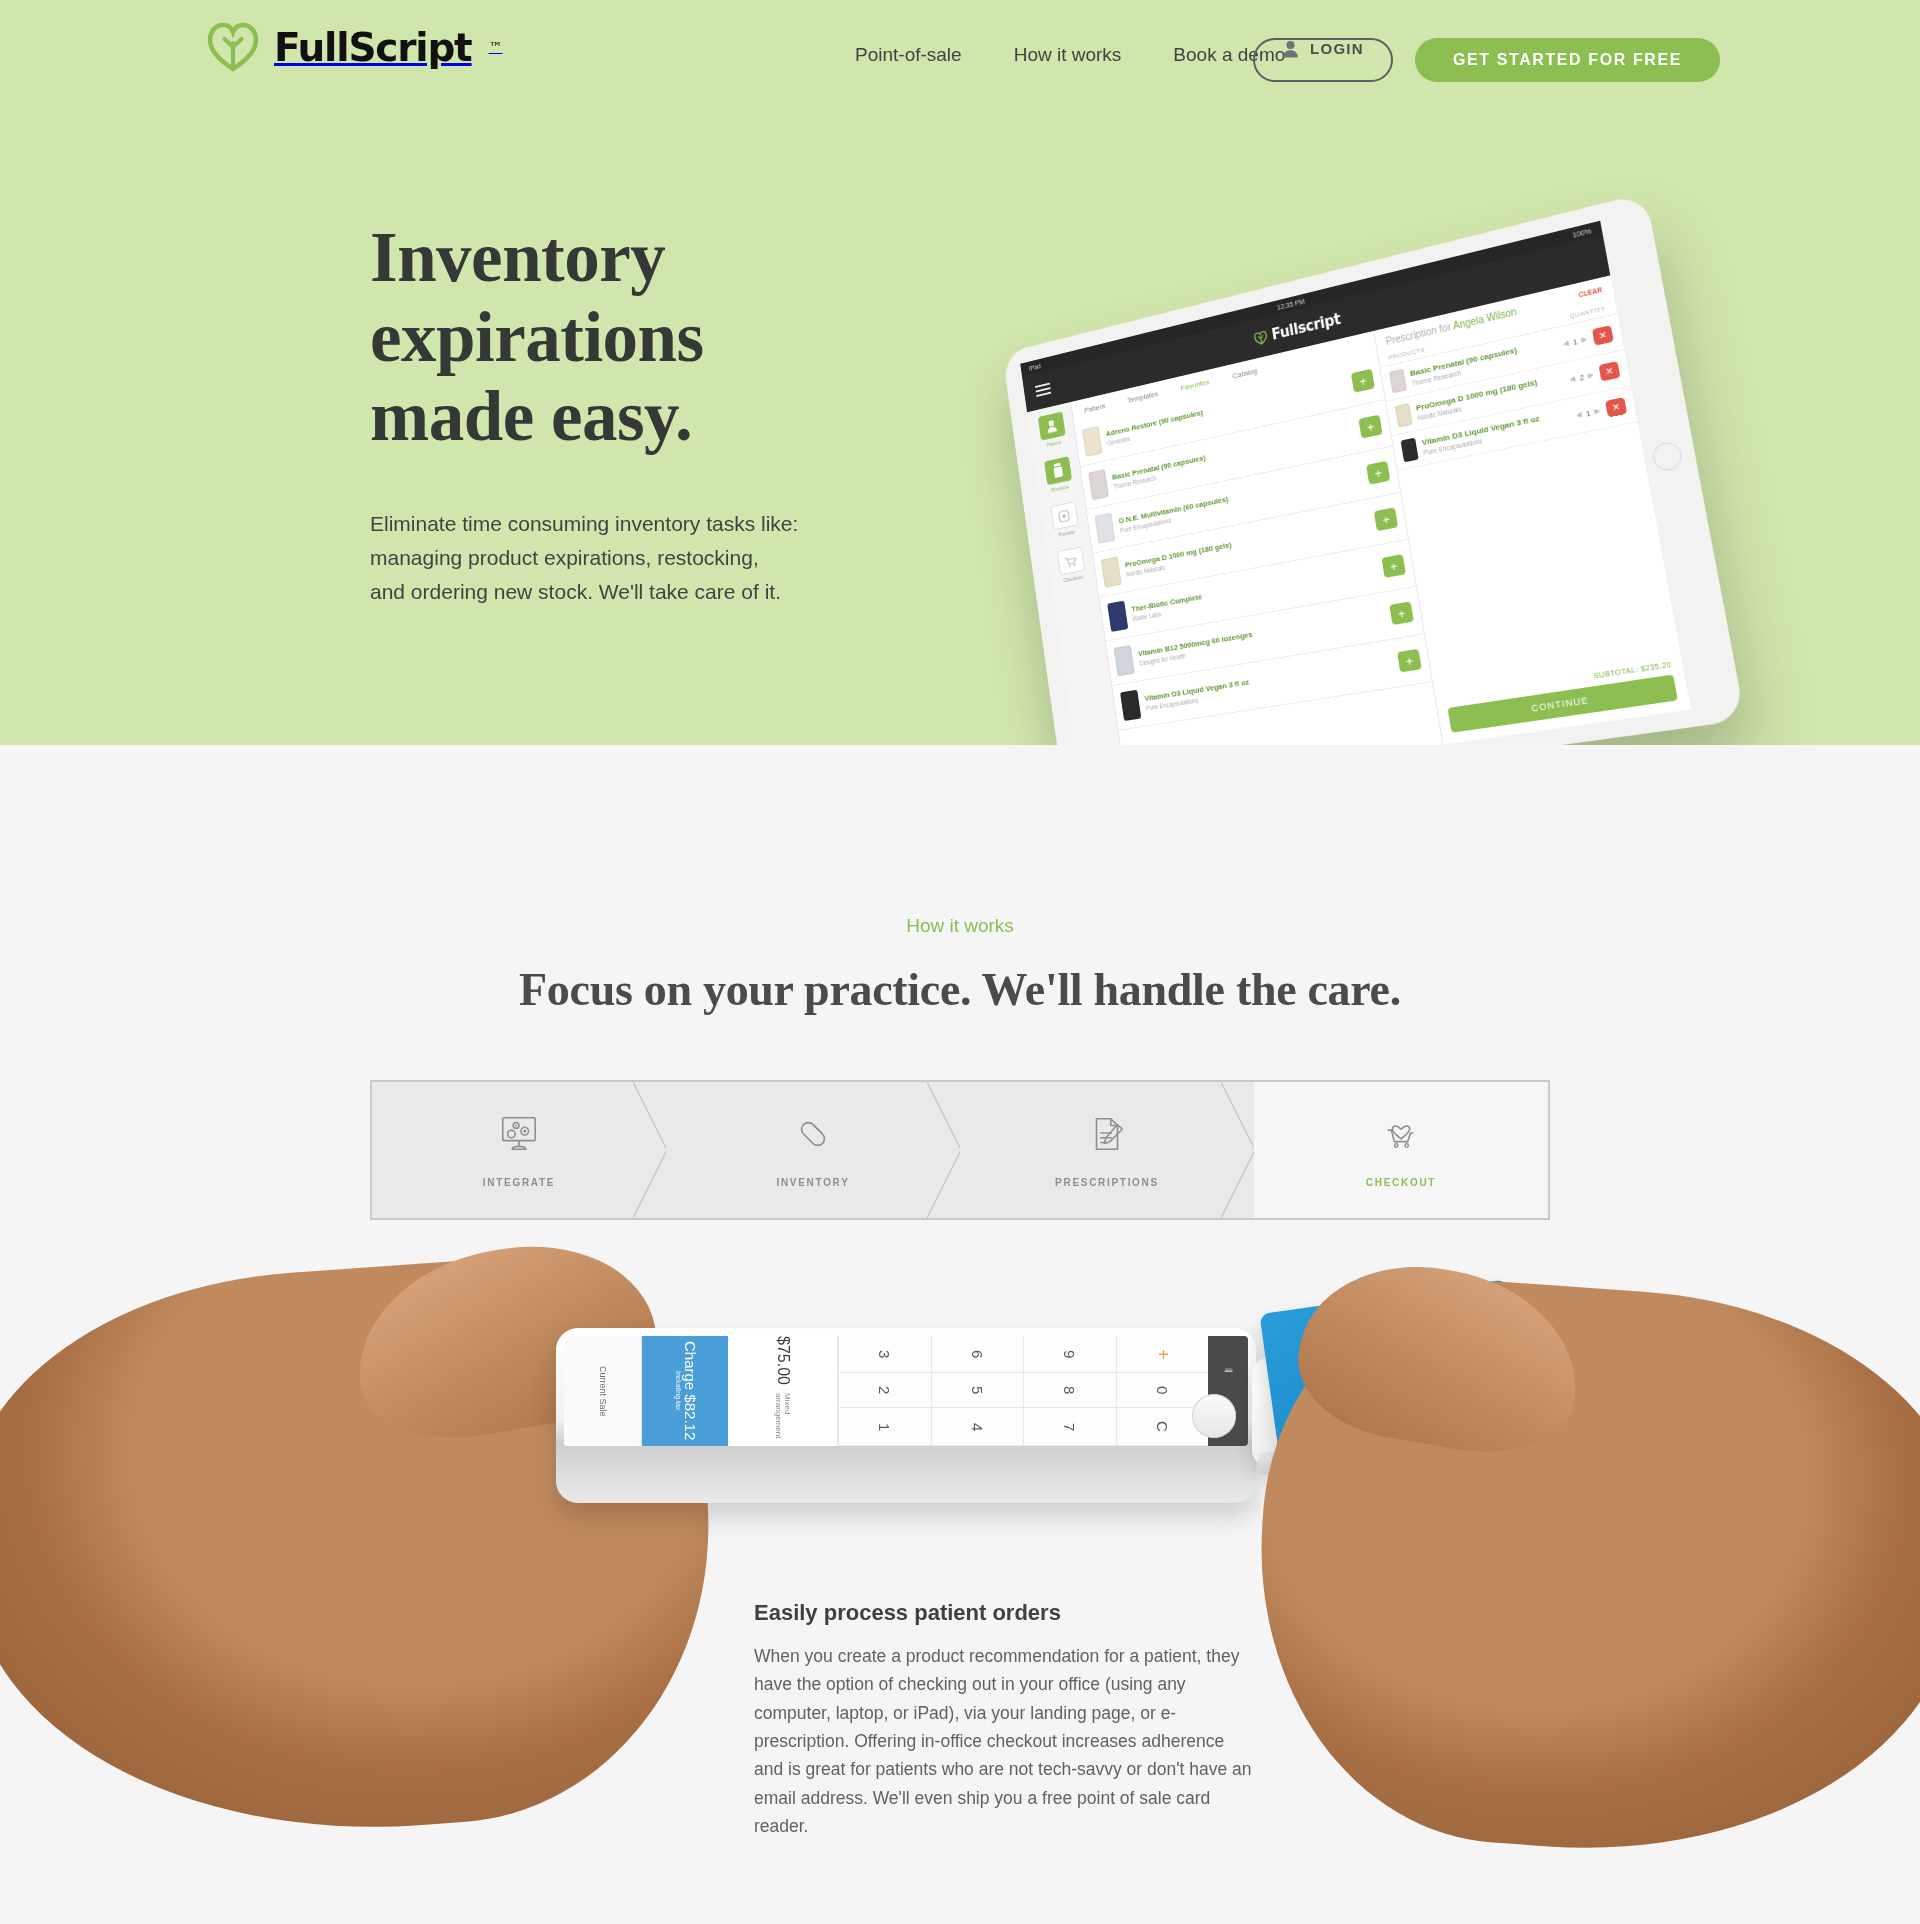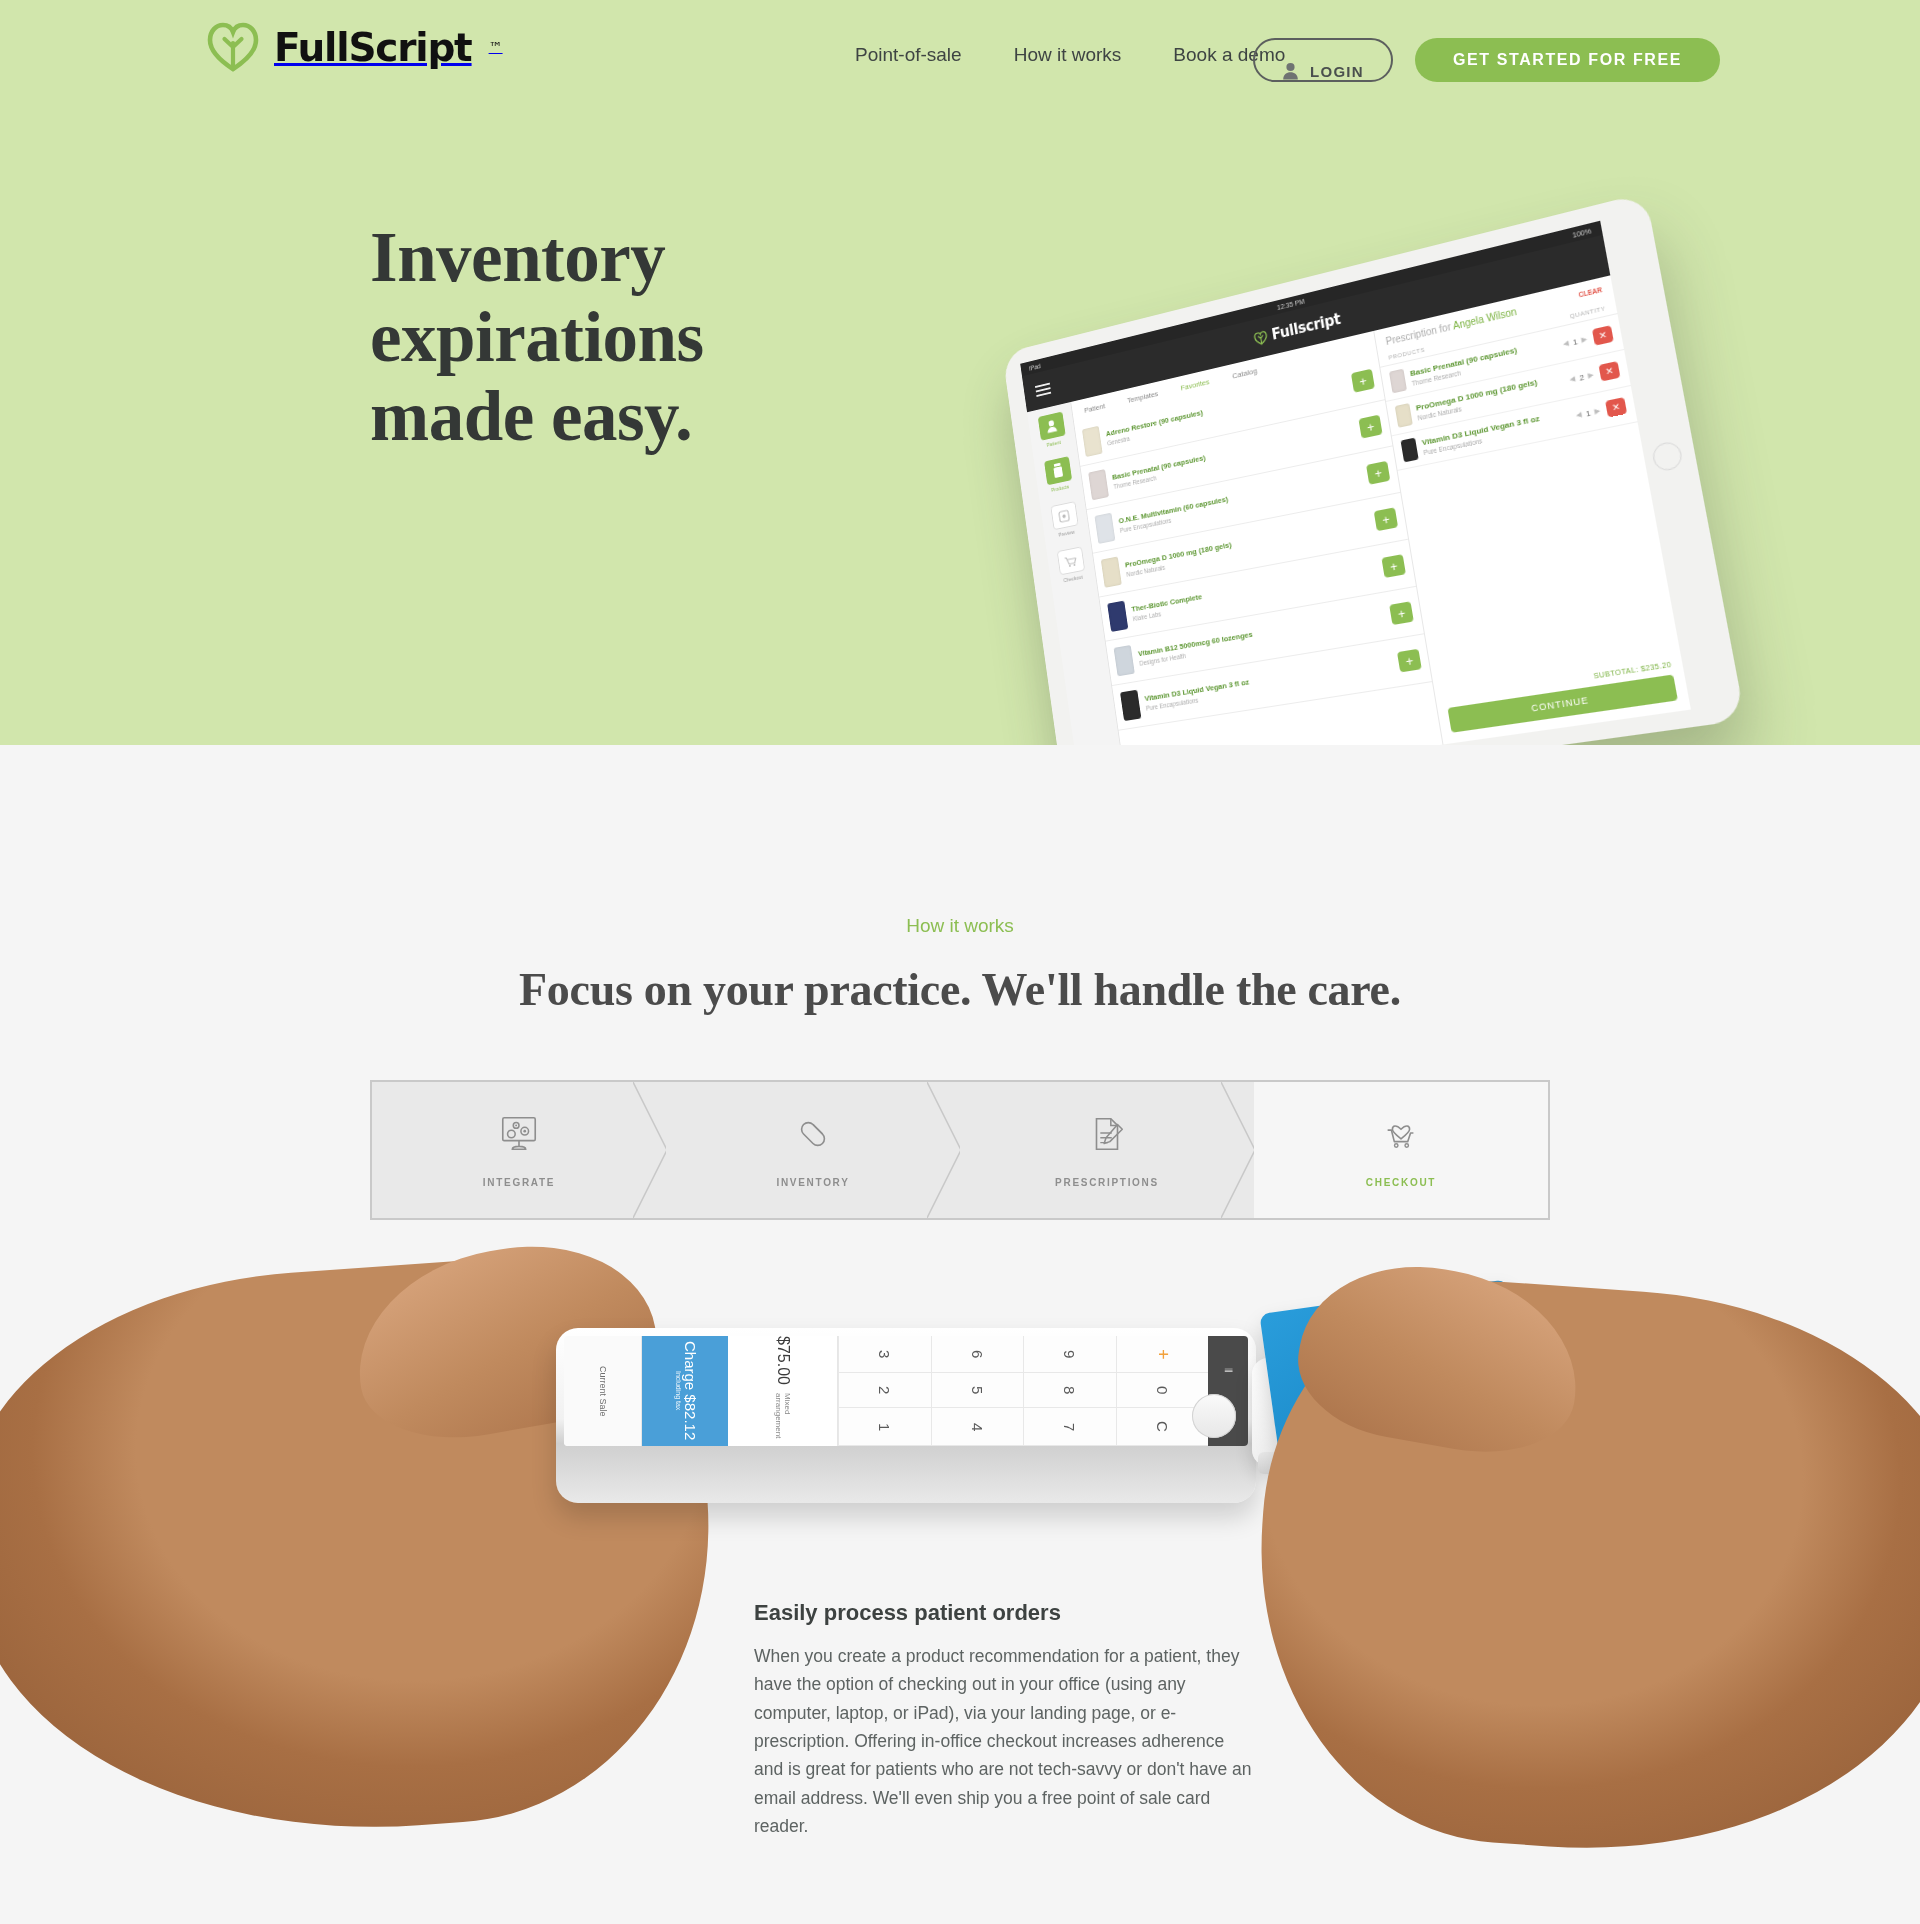--- a/index.html
+++ b/index.html
@@ -71,21 +71,21 @@
   .nav-actions {
     position: absolute;
     right: 200px;
     top: 38px;
     display: flex;
     align-items: center;
     gap: 22px;
   }
   .btn-login {
     display: flex;
-    align-items: flex-end;
+    align-items: flex-start;
     gap: 11px;
     border: 2px solid #5c5f5e;
     border-radius: 30px;
     padding: 0 27px;
     height: 44px;
     background: transparent;
     cursor: pointer;
   }
   .btn-login-label {
     font-size: 15px;
@@ -448,20 +448,25 @@
         </button>
       </div>
     </nav>
 
     <div class="hero-copy">
       <h1 class="hero-title">
         <span>Inventory</span><br>
         <span>expirations</span><br>
         <span>made easy.</span>
       </h1>
+      <p class="hero-sub">
+        <span>Eliminate time consuming inventory tasks like:</span><br>
+        <span>managing product expirations, restocking,</span><br>
+        <span>and ordering new stock. We'll take care of it.</span>
+      </p>
     </div>
 
     <div class="tablet-wrap">
       <div class="tablet">
         <div class="t-home"></div>
         <div class="tablet-screen">
 
           <div class="t-status">
             <span>iPad</span>
             <span>12:35 PM</span>

